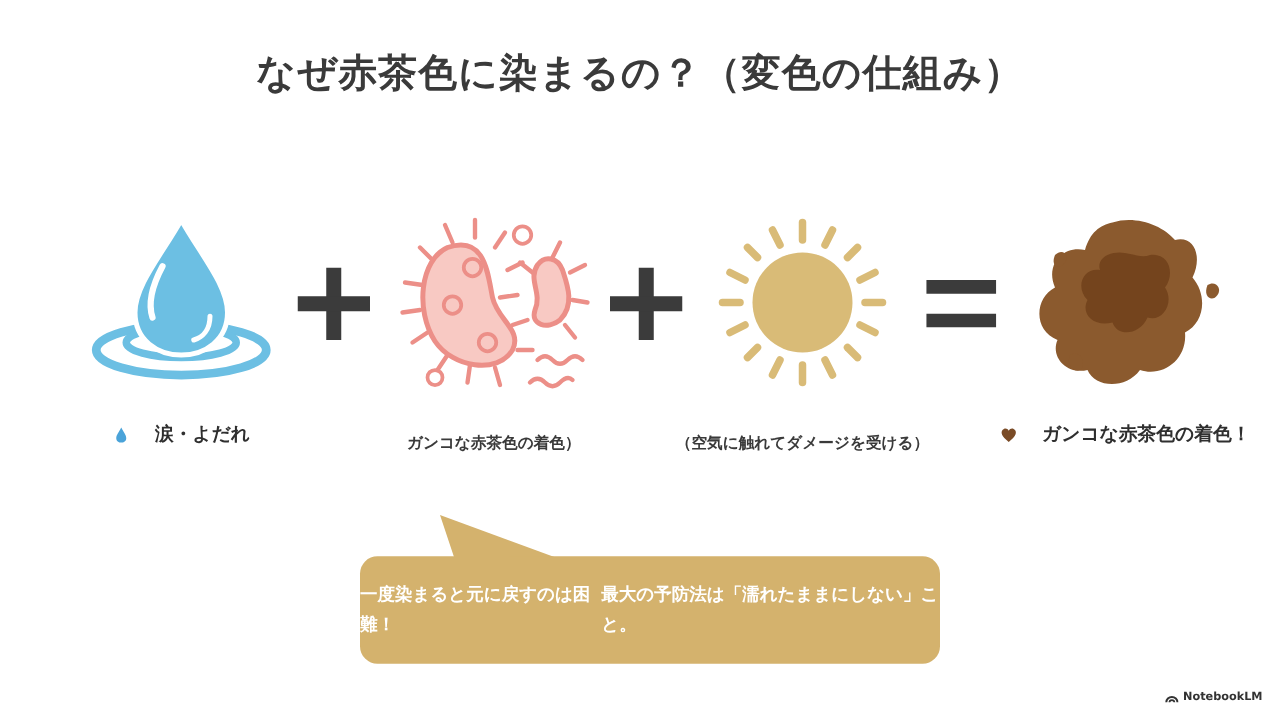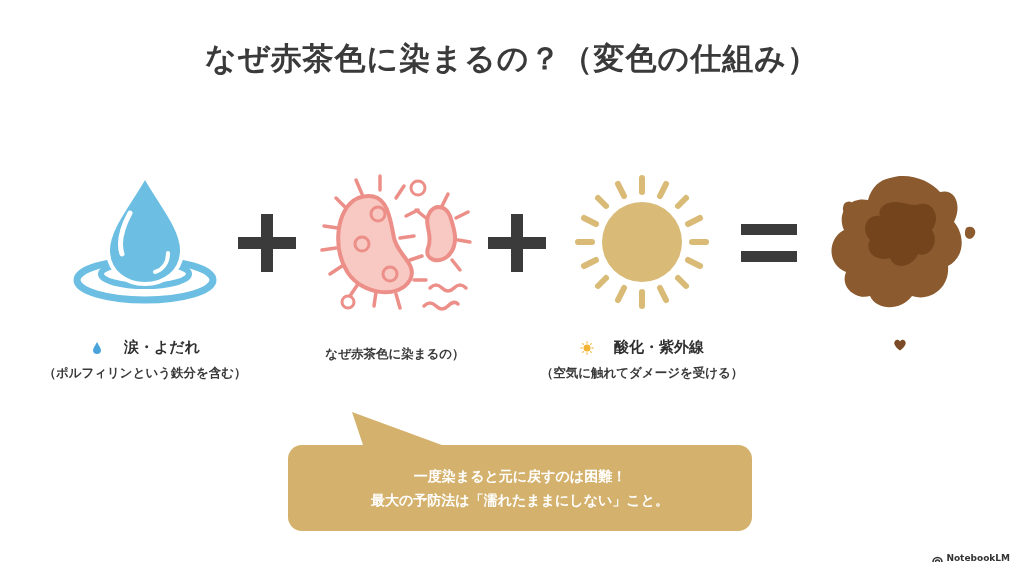--- a/index.html
+++ b/index.html
@@ -18,21 +18,21 @@
   .op { position: absolute; }
   .label {
     position: absolute; text-align: center; font-weight: bold;
   }
   .label .head { font-size: 15px; color: #2f2f2f; display: flex; align-items: center; justify-content: center; gap: 20px; }
   .label .sub { font-size: 12.5px; color: #3a3a3a; margin-top: 6px; line-height: 19px; }
   .mini { display: inline-block; width: 14px; height: 14px; }
   .callout {
     position: absolute; left: 288px; top: 445px; width: 464px; height: 86px;
     background: #d4b26d; border-radius: 14px;
-    display: flex; flex-direction: column; justify-content: center; align-items: center;
+    display: flex; flex-direction: row; justify-content: center; align-items: center;
     color: #ffffff; font-weight: bold; font-size: 14px; line-height: 24px;
   }
   .tail { position: absolute; left: 340px; top: 412px; }
   .brand {
     position: absolute; right: 14px; bottom: 8px; font-size: 9px; color: #333;
     display: flex; align-items: center; gap: 3px; font-weight: bold;
   }
 </style>
 </head>
 <body>
@@ -125,54 +125,38 @@
   <path d="M36 112 C 42 108, 48 114, 46 122 C 42 128, 32 122, 36 112 Z" fill="#8b5a2e"></path>
 </svg>
 
 <div class="label" style="left:20px;top:338px;width:250px">
   <div class="head">
     <svg class="mini" viewBox="0 0 14 14">
         <path d="M7 1 C 5 5, 3 7, 3 9.5 C 3 12, 5 13, 7 13 C 9 13, 11 12, 11 9.5 C 11 7, 9 5, 7 1 Z" fill="#4aa3d9"></path>
       </svg>
     <span>涙・よだれ</span>
   </div>
-  <div class="sub"><span>（ポルフィリンという鉄分を含む）</span></div>
 </div>
 
 <div class="label" style="left:300px;top:338px;width:190px">
   <div class="sub">
-    <div>なぜ赤茶色に染まるの）</div>
+    <div>ガンコな赤茶色の着色）</div>
   </div>
 </div>
 
 <div class="label" style="left:522px;top:338px;width:240px">
-  <div class="head">
-    <svg class="mini" viewBox="0 0 14 14">
-        <circle cx="7" cy="7" r="3.5" fill="#f2b233"></circle>
-        <g stroke="#f2b233" stroke-width="1.2">
-          <line x1="7" y1="0.5" x2="7" y2="2.5"></line>
-          <line x1="7" y1="11.5" x2="7" y2="13.5"></line>
-          <line x1="0.5" y1="7" x2="2.5" y2="7"></line>
-          <line x1="11.5" y1="7" x2="13.5" y2="7"></line>
-          <line x1="2.3" y1="2.3" x2="3.7" y2="3.7"></line>
-          <line x1="11.7" y1="11.7" x2="10.3" y2="10.3"></line>
-          <line x1="2.3" y1="11.7" x2="3.7" y2="10.3"></line>
-          <line x1="11.7" y1="2.3" x2="10.3" y2="3.7"></line>
-        </g>
-      </svg>
-    <span>酸化・紫外線</span>
-  </div>
   <div class="sub"><span>（空気に触れてダメージを受ける）</span></div>
 </div>
 
 <div class="label" style="left:780px;top:338px;width:240px">
   <div class="head">
     <svg class="mini" viewBox="0 0 14 14">
         <path d="M7 12.5 C 1 8, 0.5 5, 2 3 C 3.5 1, 6 1.5, 7 3.5 C 8 1.5, 10.5 1, 12 3 C 13.5 5, 13 8, 7 12.5 Z" fill="#7a4b26"></path>
       </svg>
+    <span>ガンコな赤茶色の着色！</span>
   </div>
 </div>
 
 <svg class="tail" width="140" height="40" viewBox="0 0 140 40">
   <path d="M12 0 L 24 36 L 110 36 Z" fill="#d4b26d"></path>
 </svg>
 <div class="callout">
   <div>一度染まると元に戻すのは困難！</div>
   <div>最大の予防法は「濡れたままにしない」こと。</div>
 </div>

